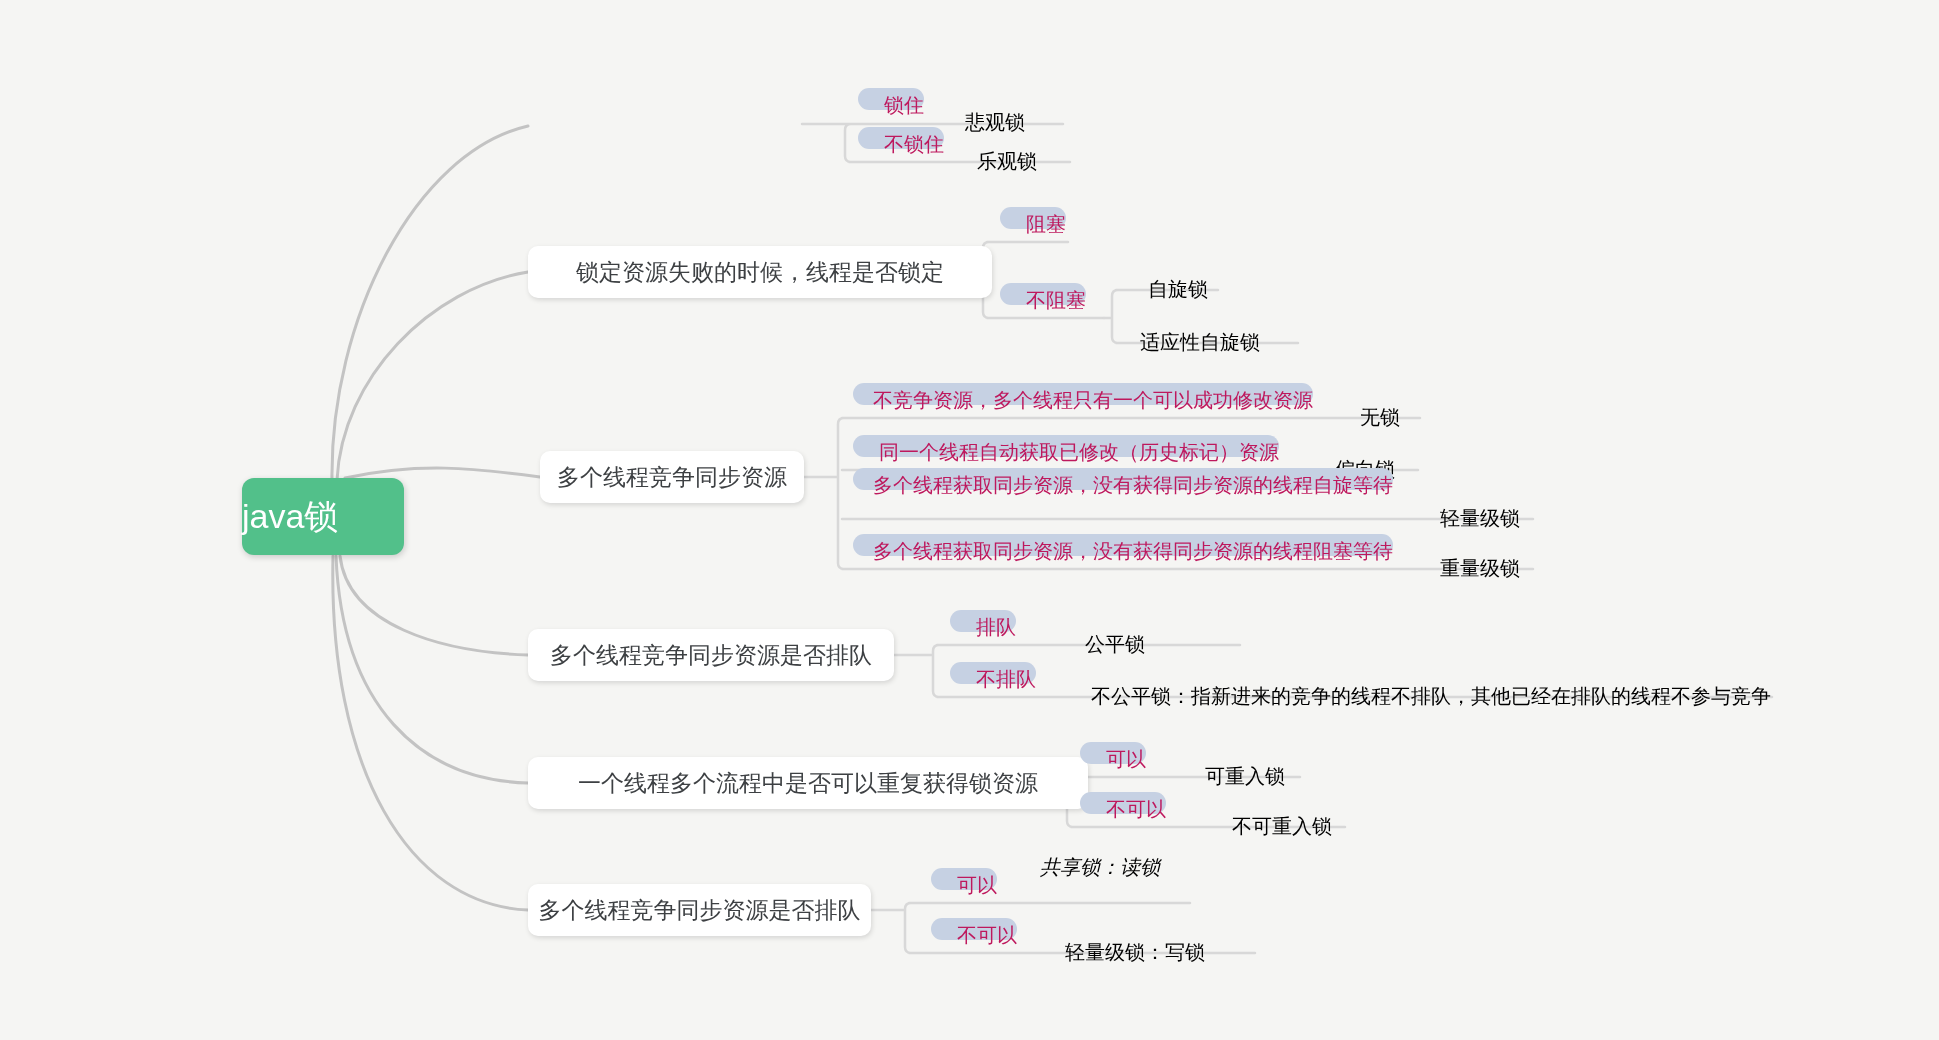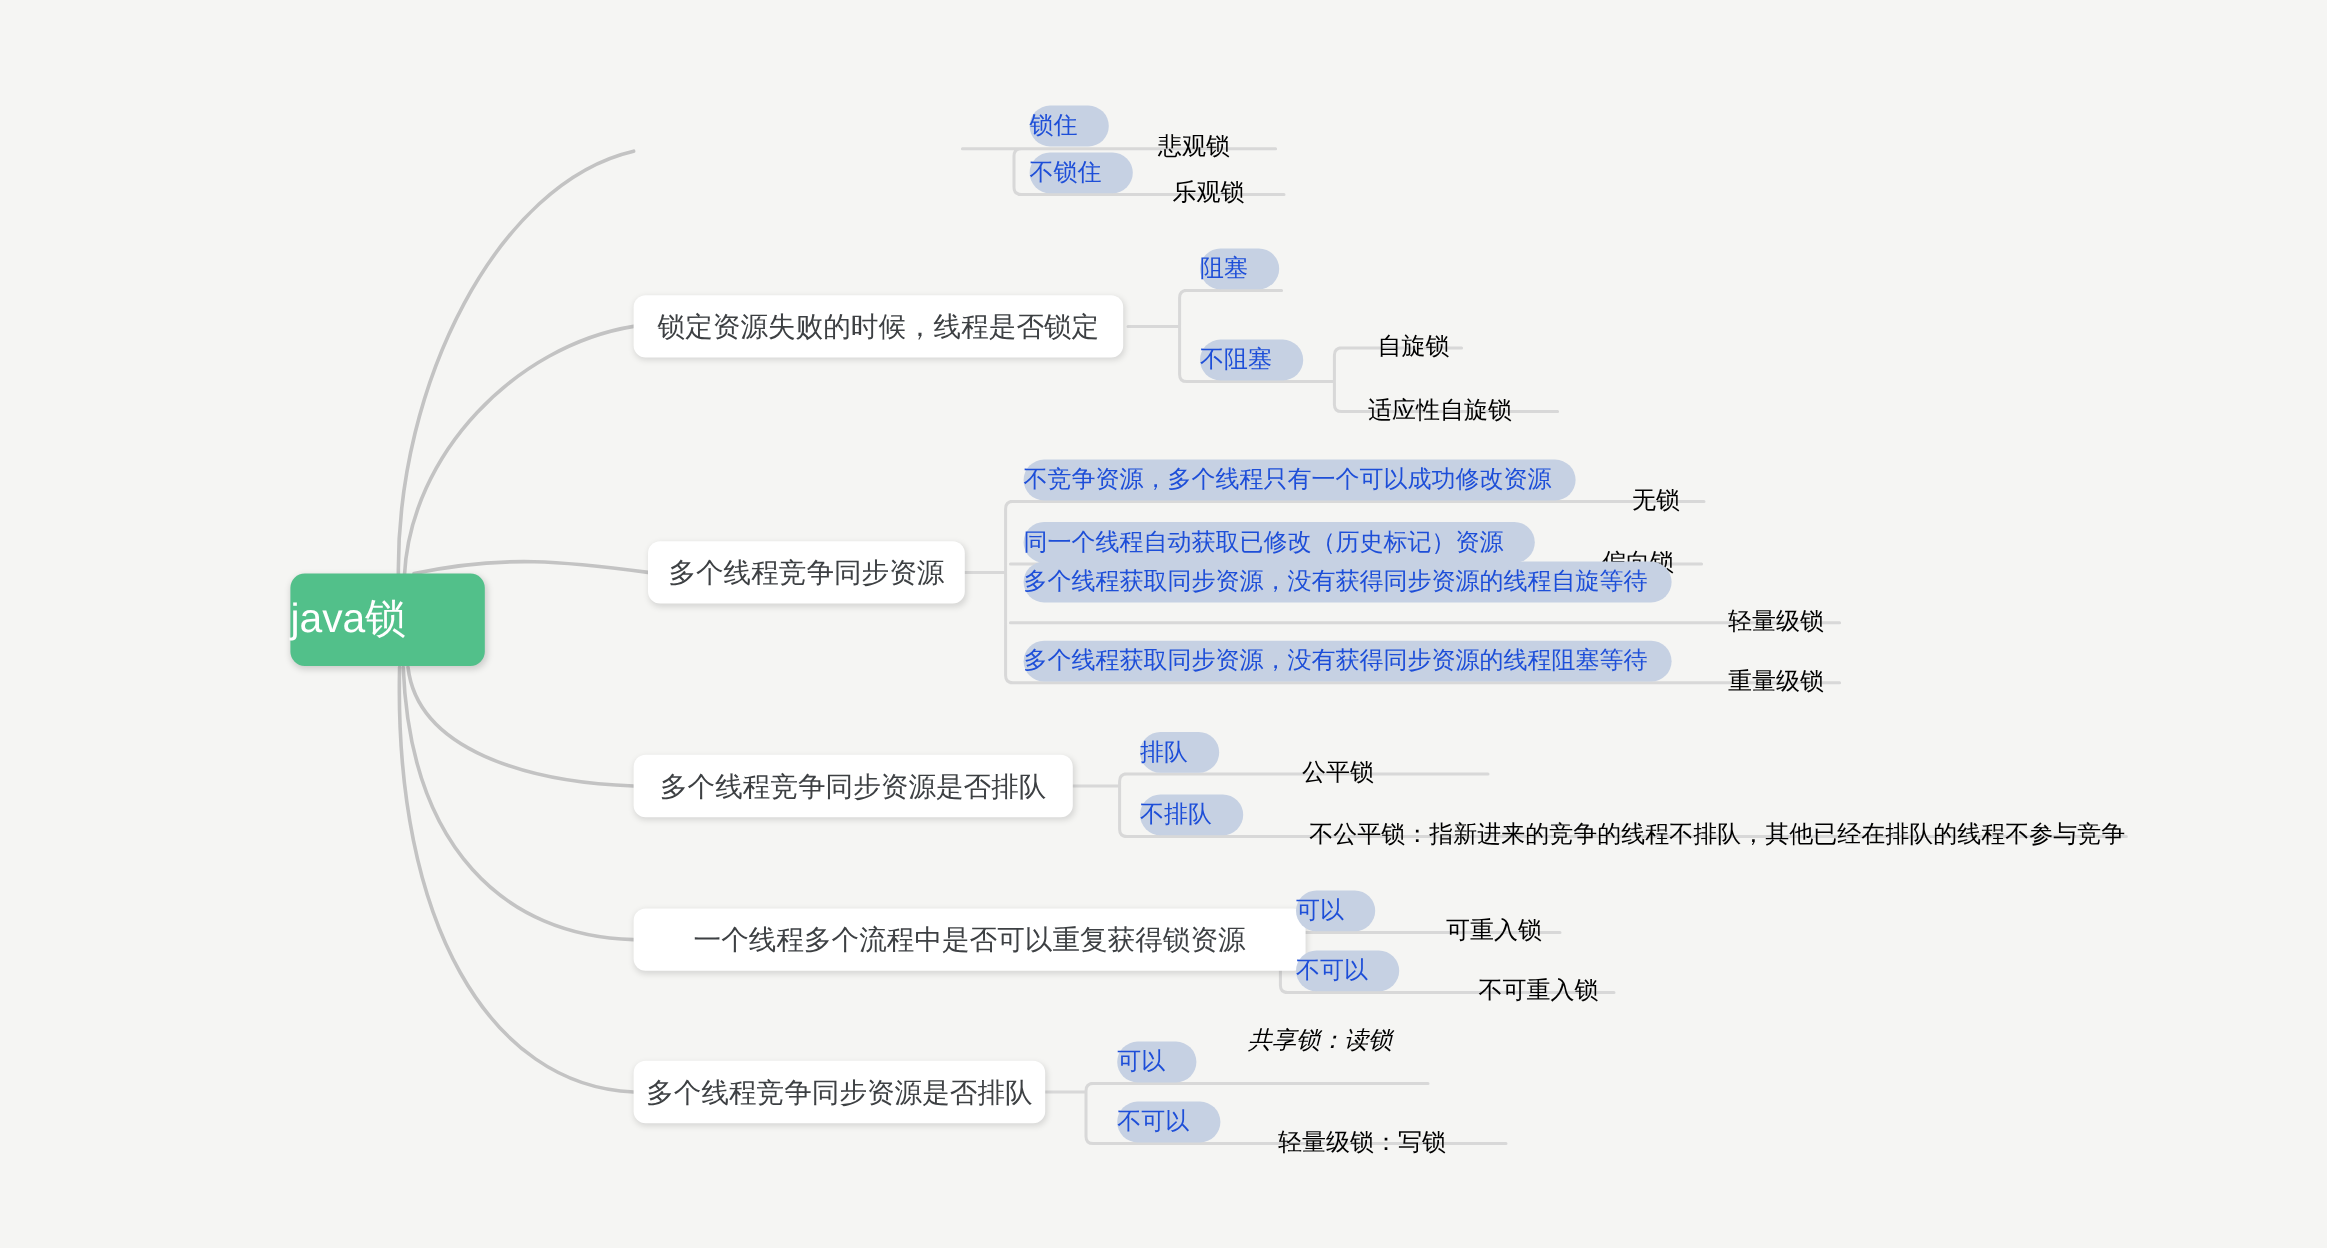--- a/index.html
+++ b/index.html
@@ -24,26 +24,26 @@
   }
   .branch-box{
     background:#ffffff;color:#3d4043;
     border-radius:10px;
     font-size:23px;
     text-align:center;
     line-height:52px;
     box-shadow:1px 2px 5px rgba(0,0,0,.13);
   }
   .pill{
-    background:#c6d1e3;color:#1d4ed8;
+    background:#c6d1e3;color:#be185d;
     border-radius:17px;
     font-size:20px;
-    text-align:left;
+    text-align:right;
     line-height:34px;
-    height:34px;
+    height:22px;
   }
   .leaf{
     color:#000000;
     font-size:20px;
     line-height:28px;
     margin-top:16px;
   }
 </style>
 </head>
 <body>
@@ -78,21 +78,21 @@
     </g>
   </svg>
 
   <div class="node root-node" style="left:242px;top:478px;width:162px;height:77px;">java锁</div>
 
   <div class="node pill" style="left:858px;top:88px;width:66px;">锁住</div>
   <div class="node leaf" style="left:965px;top:92px;">悲观锁</div>
   <div class="node pill" style="left:858px;top:127px;width:86px;">不锁住</div>
   <div class="node leaf" style="left:977px;top:131px;">乐观锁</div>
 
-  <div class="node branch-box" style="left:528px;top:246px;width:408px;height:52px;">锁定资源失败的时候，线程是否锁定</div>
+  <div class="node branch-box" style="left:528px;top:246px;width:464px;height:52px;">锁定资源失败的时候，线程是否锁定</div>
   <div class="node pill" style="left:1000px;top:207px;width:66px;">阻塞</div>
   <div class="node pill" style="left:1000px;top:283px;width:86px;">不阻塞</div>
   <div class="node leaf" style="left:1148px;top:259px;">自旋锁</div>
   <div class="node leaf" style="left:1140px;top:312px;">适应性自旋锁</div>
 
   <div class="node pill" style="left:853px;top:383px;width:460px;">不竞争资源，多个线程只有一个可以成功修改资源</div>
   <div class="node branch-box" style="left:540px;top:451px;width:264px;height:52px;">多个线程竞争同步资源</div>
   <div class="node leaf" style="left:1360px;top:387px;">无锁</div>
   <div class="node pill" style="left:853px;top:435px;width:426px;">同一个线程自动获取已修改（历史标记）资源</div>
   <div class="node leaf" style="left:1335px;top:439px;">偏向锁</div>

